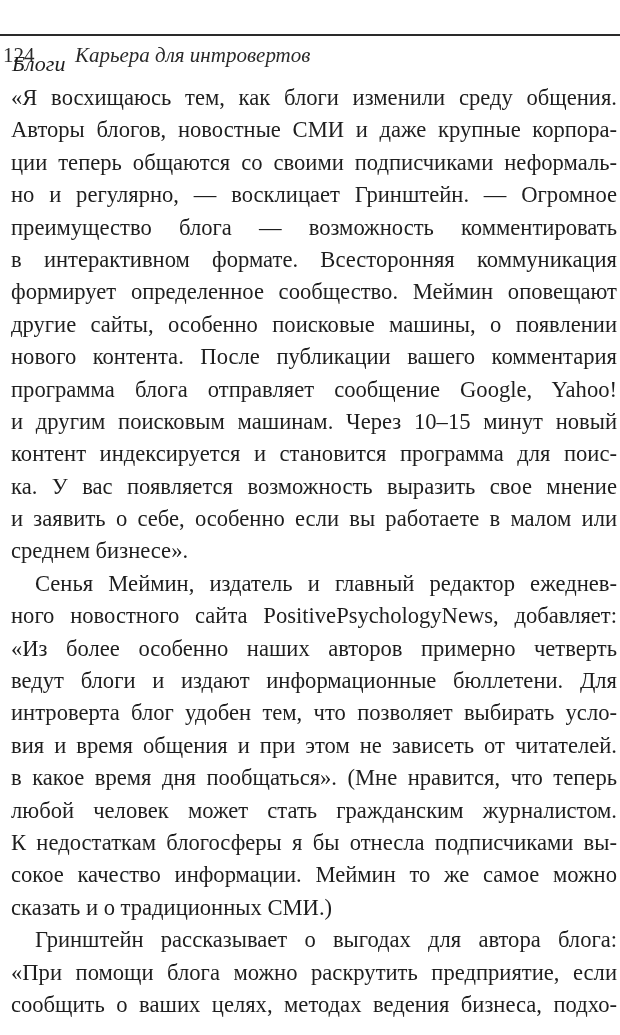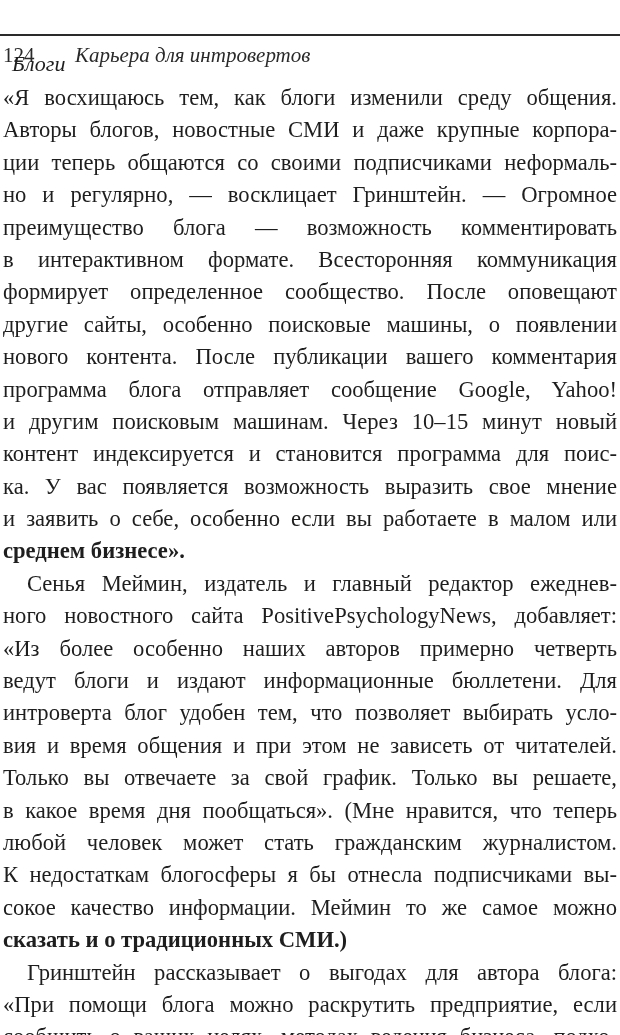--- a/index.html
+++ b/index.html
@@ -70,24 +70,24 @@
       line-height: 32.4px;
       color: #1e1e1e;
     }
     .line {
       display: block;
       height: 32.4px;
       white-space: nowrap;
       text-align: justify;
       text-align-last: justify;
       overflow: hidden;
+      margin-left: 8px;
     }
     .line.last {
       text-align-last: left;
-      font-weight: bold;
     }
     .line.indent {
       padding-left: 24px;
     }
   </style>
 </head>
 <body>
 
 <div class="page">
 
@@ -101,39 +101,38 @@
 
   <div class="body-text">
 
     <div>
       <span class="line">«Я восхищаюсь тем, как блоги изменили среду общения.</span>
       <span class="line">Авторы блогов, новостные СМИ и даже крупные корпора-</span>
       <span class="line">ции теперь общаются со своими подписчиками неформаль-</span>
       <span class="line">но и регулярно, — восклицает Гринштейн. — Огромное</span>
       <span class="line">преимущество блога — возможность комментировать</span>
       <span class="line">в интерактивном формате. Всесторонняя коммуникация</span>
-      <span class="line">формирует определенное сообщество. После оповещают</span>
+      <span class="line">формирует определенное сообщество. Меймин оповещают</span>
       <span class="line">другие сайты, особенно поисковые машины, о появлении</span>
       <span class="line">нового контента. После публикации вашего комментария</span>
       <span class="line">программа блога отправляет сообщение Google, Yahoo!</span>
       <span class="line">и другим поисковым машинам. Через 10–15 минут новый</span>
       <span class="line">контент индексируется и становится программа для поис-</span>
       <span class="line">ка. У вас появляется возможность выразить свое мнение</span>
       <span class="line">и заявить о себе, особенно если вы работаете в малом или</span>
       <span class="line last">среднем бизнесе».</span>
     </div>
 
     <div>
       <span class="line indent">Сенья Меймин, издатель и главный редактор ежеднев-</span>
       <span class="line">ного новостного сайта PositivePsychologyNews, добавляет:</span>
       <span class="line">«Из более особенно наших авторов примерно четверть</span>
       <span class="line">ведут блоги и издают информационные бюллетени. Для</span>
       <span class="line">интроверта блог удобен тем, что позволяет выбирать усло-</span>
       <span class="line">вия и время общения и при этом не зависеть от читателей.</span>
-      <span class="line">Только вы отвечаете за свой график. Только вы решаете,</span>
       <span class="line">в какое время дня пообщаться». (Мне нравится, что теперь</span>
       <span class="line">любой человек может стать гражданским журналистом.</span>
       <span class="line">К недостаткам блогосферы я бы отнесла подписчиками вы-</span>
       <span class="line">сокое качество информации. Меймин то же самое можно</span>
       <span class="line last">сказать и о традиционных СМИ.)</span>
     </div>
 
     <div>
       <span class="line indent">Гринштейн рассказывает о выгодах для автора блога:</span>
       <span class="line">«При помощи блога можно раскрутить предприятие, если</span>

